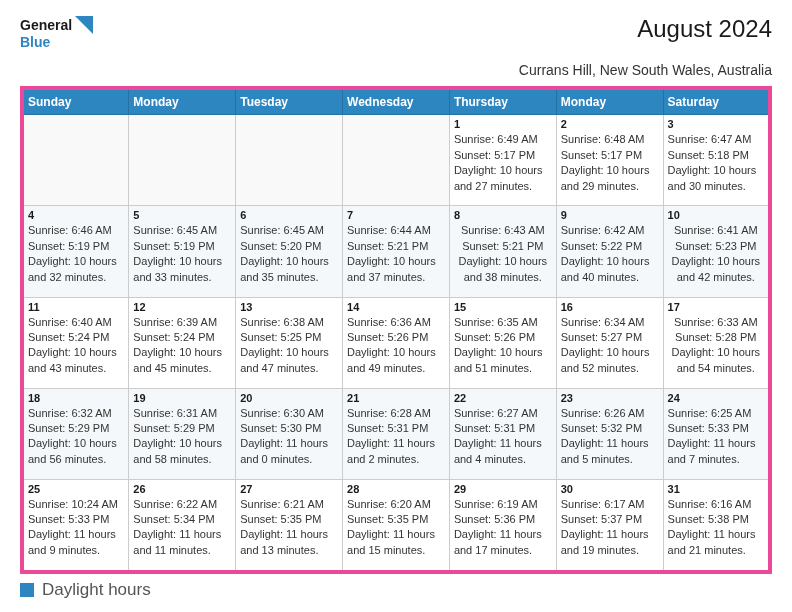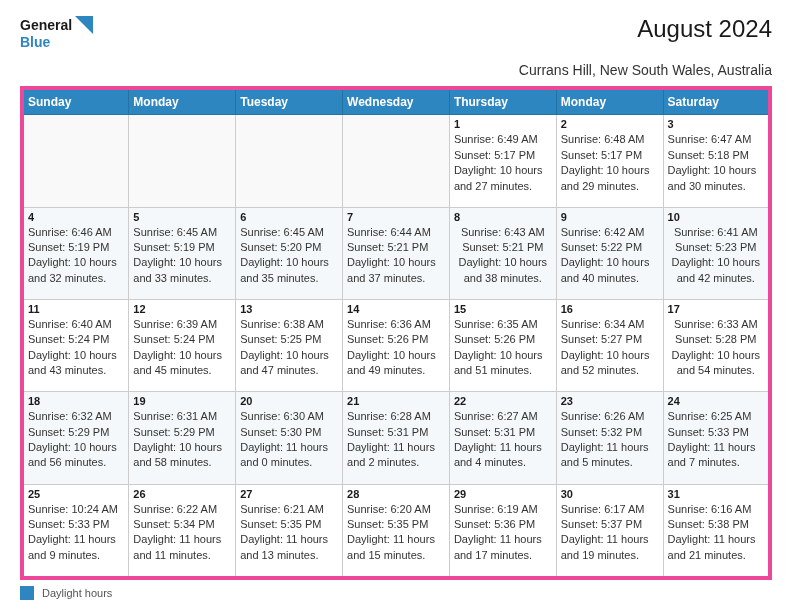--- a/index.html
+++ b/index.html
@@ -80,21 +80,21 @@
     .day-info {
       font-size: 11px;
       color: #333;
       line-height: 1.4;
     }
     .empty-cell {
       background: #f9f9f9 !important;
     }
     .footer {
       margin-top: 6px;
-      font-size: 11px;
+      font-size: 17px;
       color: #555;
       display: flex;
       align-items: center;
       gap: 8px;
     }
     .footer-box {
       width: 14px;
       height: 14px;
       background: #2e86c1;
       display: inline-block;

